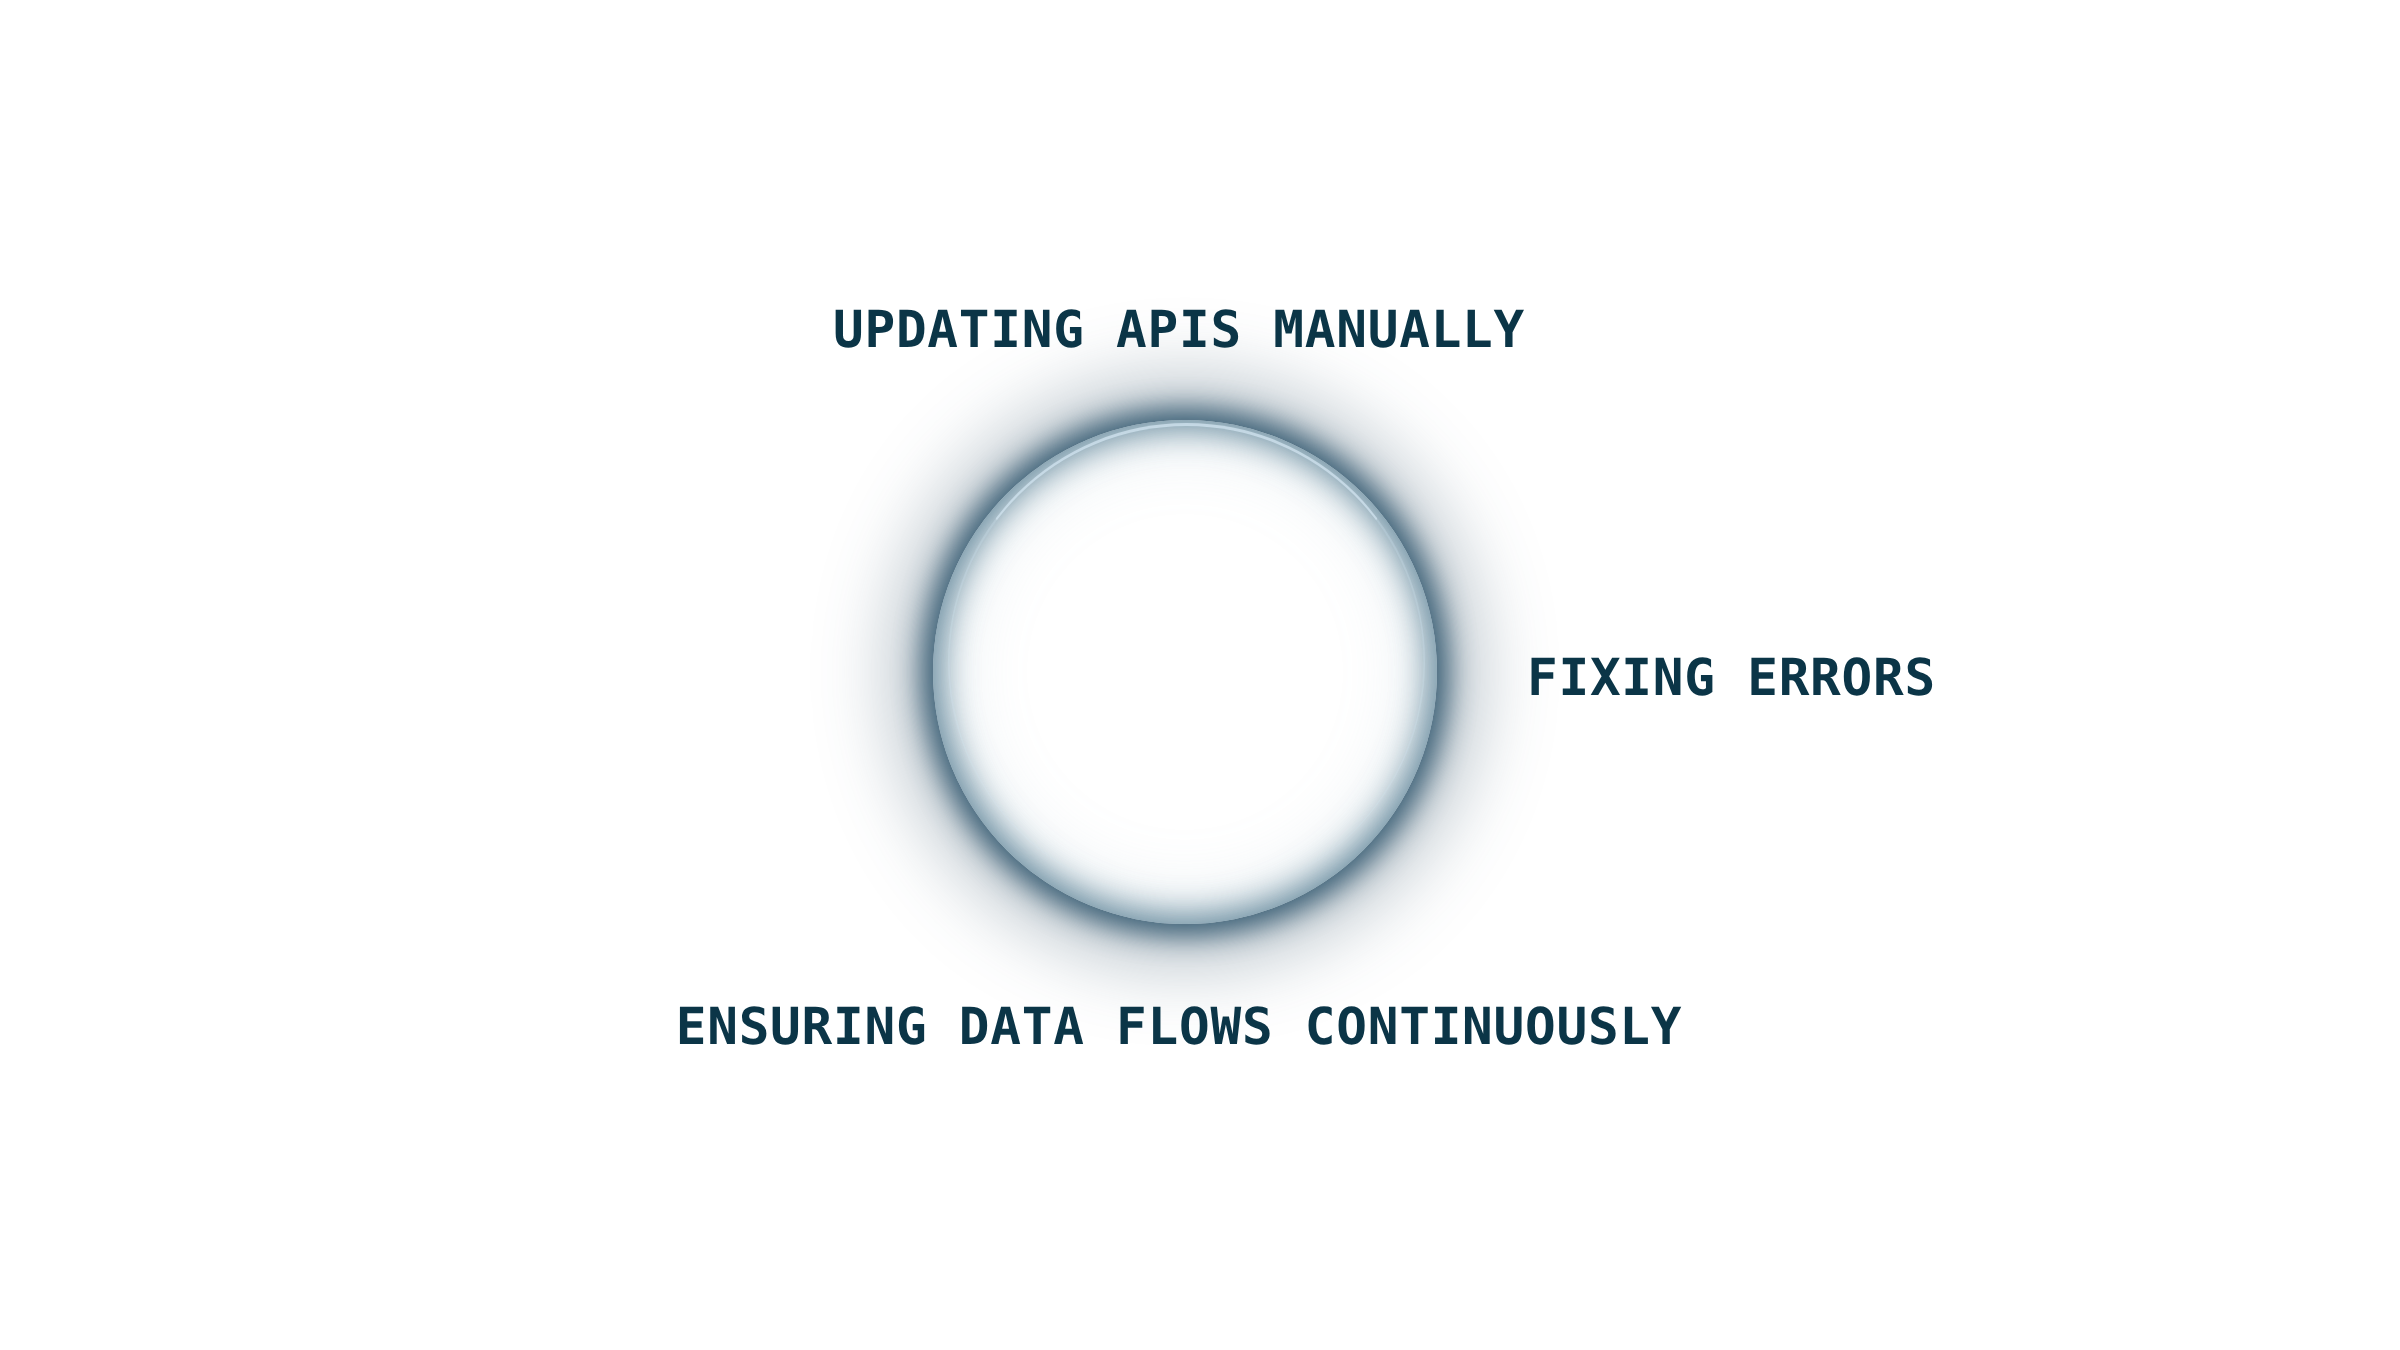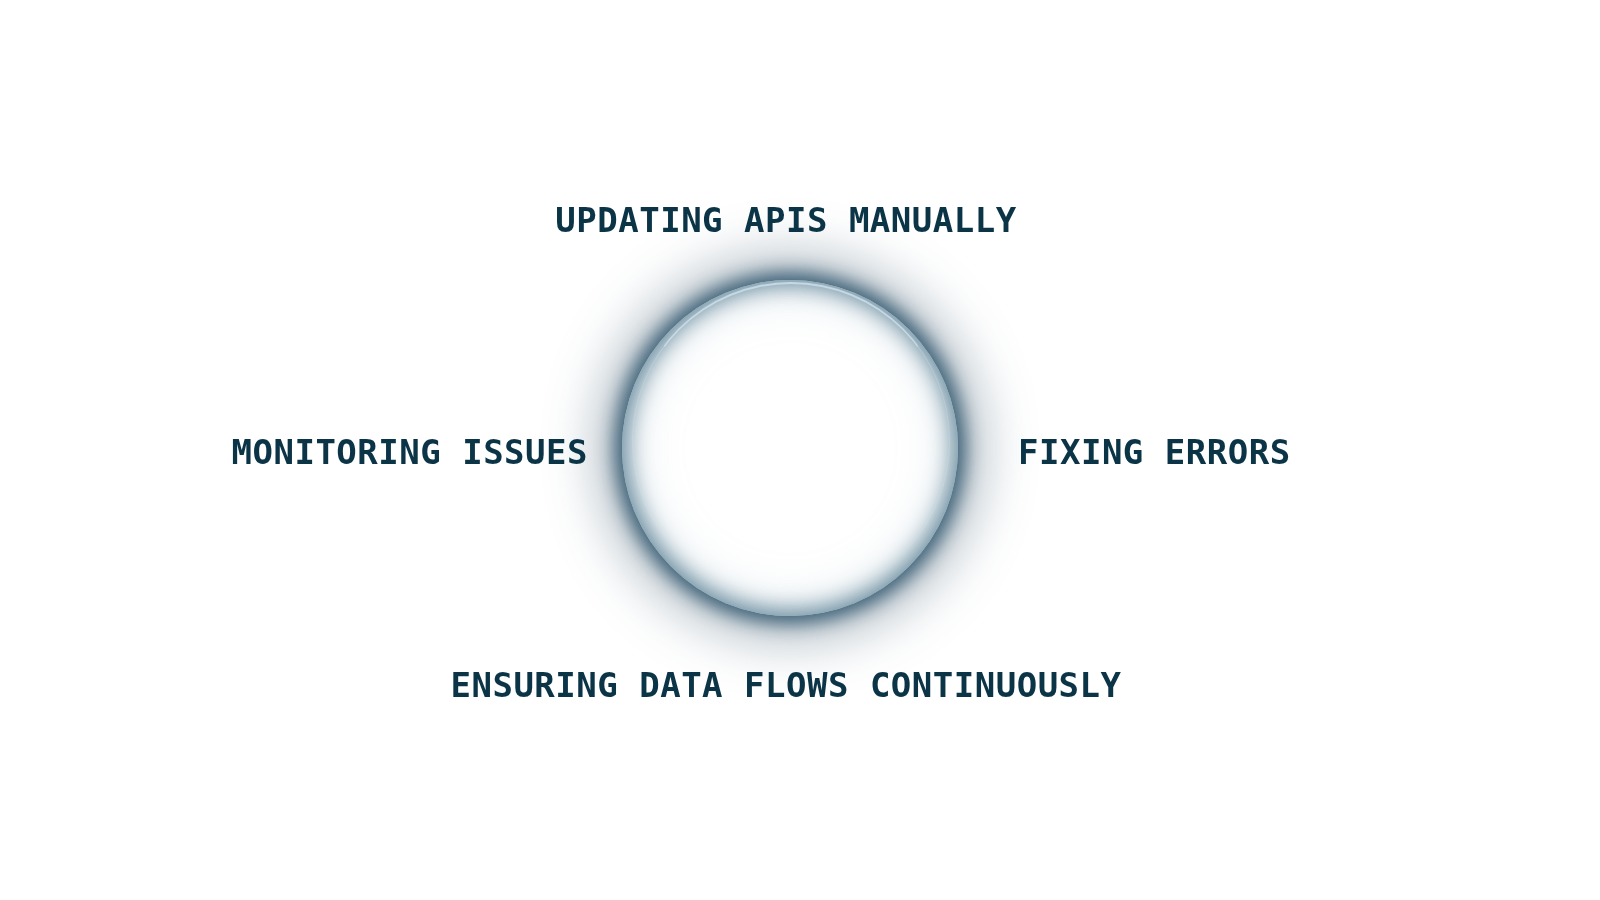--- a/index.html
+++ b/index.html
@@ -76,14 +76,13 @@
 </head>
 <body>
 
 <div class="stage">
   <div class="ring-glow"></div>
   <div class="ring-highlight"></div>
 
   <div class="label top">UPDATING APIS MANUALLY</div>
   <div class="label right">FIXING ERRORS</div>
   <div class="label bottom">ENSURING DATA FLOWS CONTINUOUSLY</div>
-  <div class="label left">MONITORING ISSUES</div>
 </div>
 
 </body></html>

